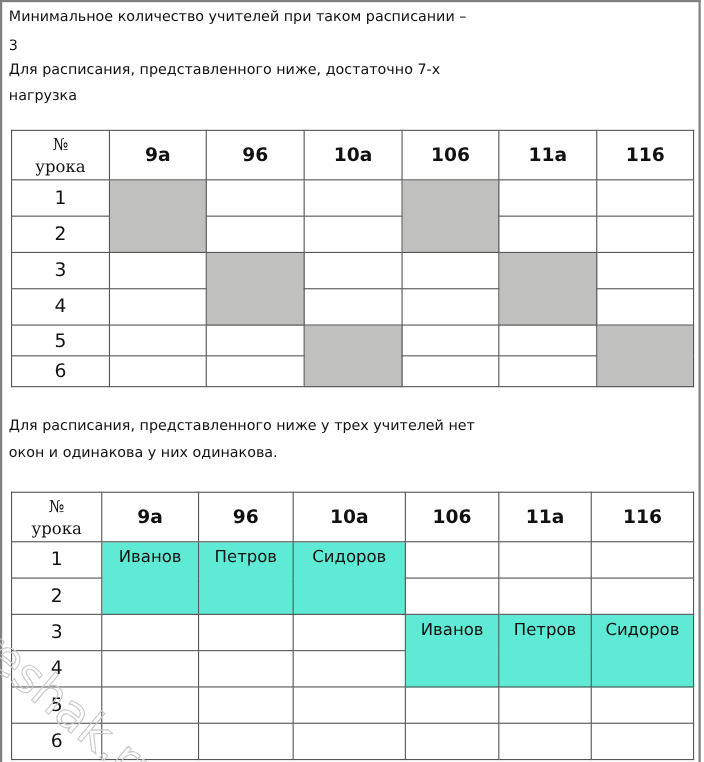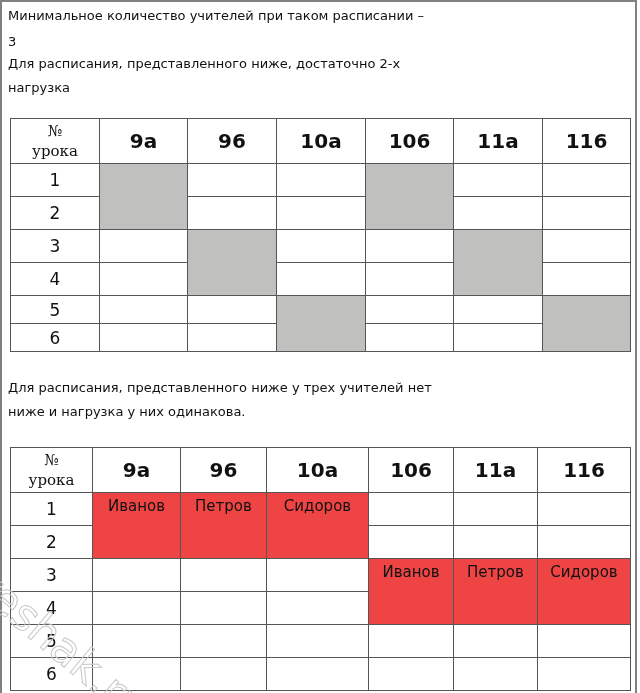--- a/index.html
+++ b/index.html
@@ -1,35 +1,35 @@
 <!DOCTYPE html>
 <html><head>
 <meta charset="utf-8">
 <style>
   html, body { margin:0; padding:0; background:#fff; }
   body { width:640px; height:693px; position:relative; overflow:hidden; }
   .frame { position:absolute; left:0; top:0; width:637px; height:693px; border-left:2px solid #808080; border-right:2px solid #808080; border-top:2px solid #808080; box-sizing:border-box; }
   .para { position:absolute; left:8px; font-family:"DejaVu Sans", sans-serif; font-size:13px; line-height:24px; color:#111; margin:0; }
   table { position:absolute; border-collapse:collapse; table-layout:fixed; }
   td, th { border:1px solid #555; padding:0; text-align:center; vertical-align:middle; }
-  th { font-family:"DejaVu Sans", sans-serif; font-weight:bold; font-size:20px; color:#111; }
+  th { font-family:"DejaVu Sans", sans-serif; font-weight:bold; font-size:17px; color:#111; }
   th.num { font-family:"DejaVu Serif", serif; font-weight:normal; font-size:15px; line-height:20px; }
   td.n { font-family:"DejaVu Sans", sans-serif; font-size:17px; color:#111; }
   td.g { background:#c0c1bf; }
-  td.name { background:#ef4444; vertical-align:top; padding-top:4px; font-family:"DejaVu Sans", sans-serif; font-size:15px; color:#111; }
+  td.name { background:#5eead4; vertical-align:top; padding-top:4px; font-family:"DejaVu Sans", sans-serif; font-size:15px; color:#111; }
   .wm { position:absolute; left:0; top:560px; font-family:"DejaVu Sans", sans-serif; font-size:44px; color:transparent; -webkit-text-stroke:1px #c8c8c8; transform:rotate(40deg); transform-origin:0 0; pointer-events:none; }
 </style>
 </head>
 <body>
 
 <div class="frame"></div>
 
 <p class="para" style="top:4px;">Минимальное количество учителей при таком расписании –</p>
 <p class="para" style="top:30px;">3</p>
-<p class="para" style="top:52px;">Для расписания, представленного ниже, достаточно 2-х</p>
+<p class="para" style="top:52px;">Для расписания, представленного ниже, достаточно 7-х</p>
 <p class="para" style="top:76px;">нагрузка</p>
 
 <table style="left:10px; top:118px; width:620px;">
   <colgroup>
       <col style="width:89px">
       <col style="width:88px">
       <col style="width:89px">
       <col style="width:89px">
       <col style="width:88px">
       <col style="width:89px">
@@ -90,21 +90,21 @@
     <td class="n">6</td>
     <td></td>
     <td></td>
     <td></td>
     <td></td>
   </tr>
 </tbody>
   </table>
 
 <p class="para" style="top:376px;text-align:center;">Для расписания, представленного ниже у трех учителей нет</p>
-<p class="para" style="top:400px;">ниже и нагрузка у них одинакова.</p>
+<p class="para" style="top:400px;">окон и одинакова у них одинакова.</p>
 
 <table style="left:10px; top:447px; width:620px;">
   <colgroup>
       <col style="width:82px">
       <col style="width:88px">
       <col style="width:86px">
       <col style="width:102px">
       <col style="width:85px">
       <col style="width:84px">
       <col style="width:93px">

